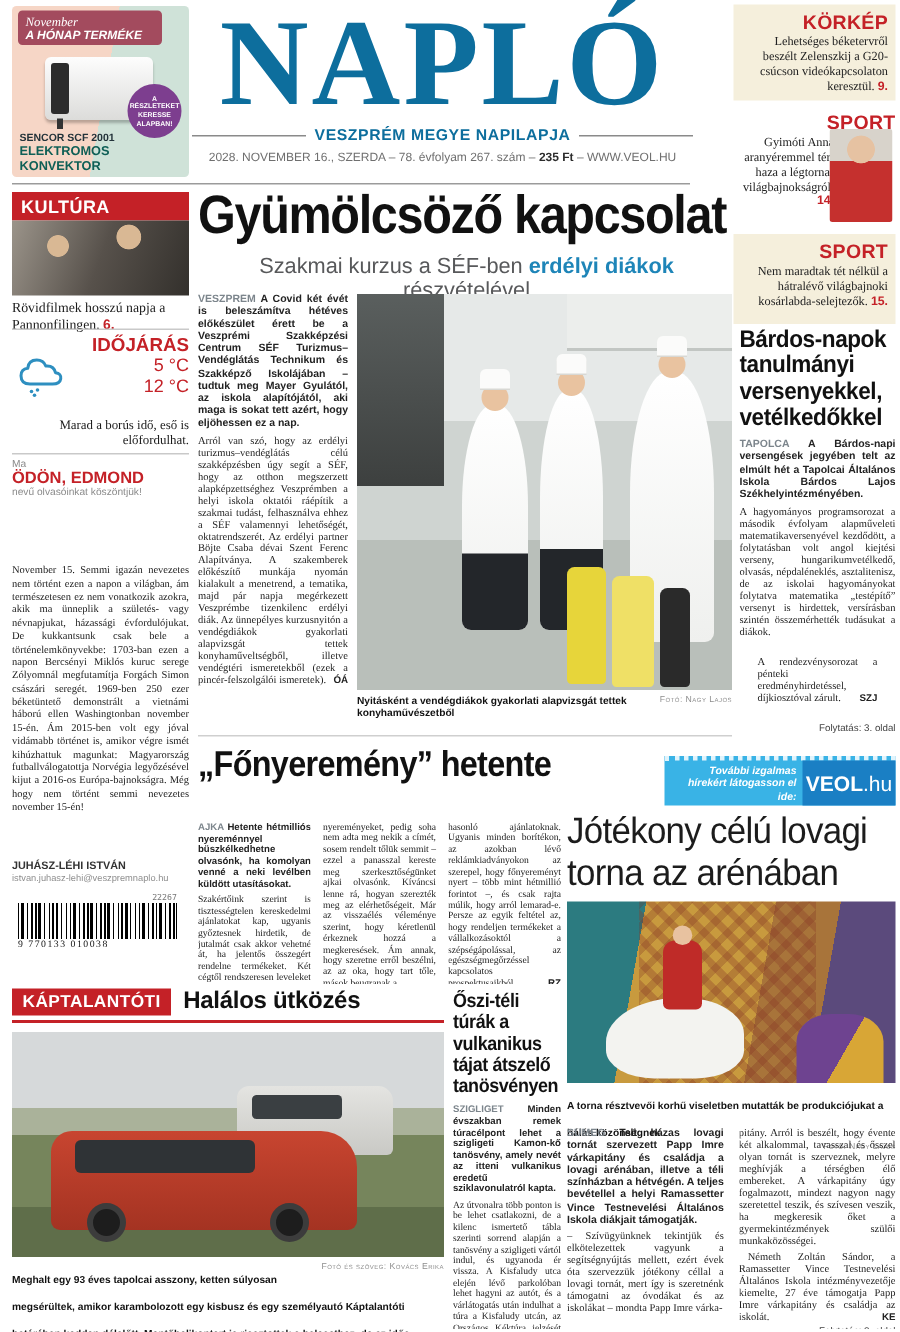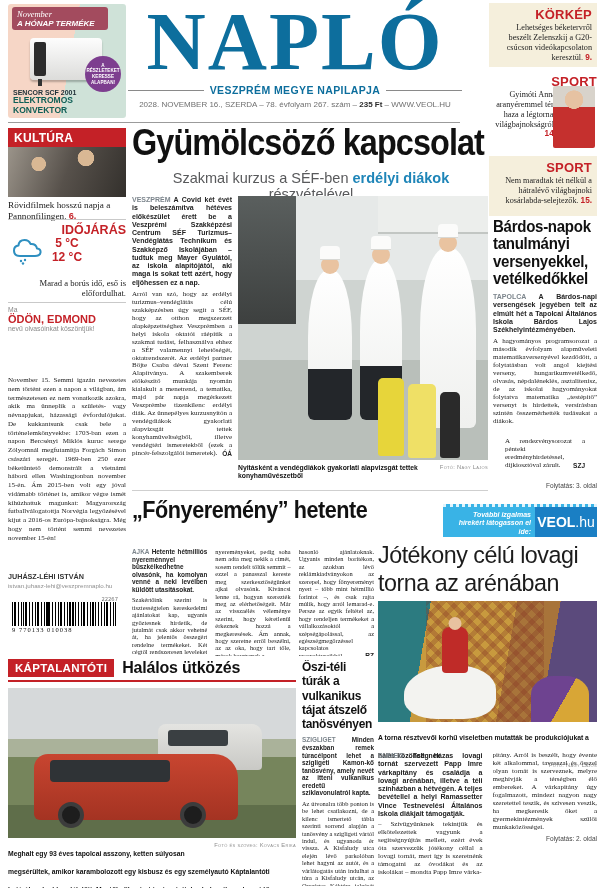--- a/index.html
+++ b/index.html
@@ -63,21 +63,21 @@
     font-family:"Liberation Sans",sans-serif;font-weight:700;font-size:12px;display:flex;align-items:center;padding-left:6px;box-sizing:border-box;letter-spacing:.3px;}
   #kultura-photo{left:8px;top:147px;width:118px;height:50px;
     background:radial-gradient(circle at 26% 34%,#d9b894 0 7px,transparent 7.5px),
                radial-gradient(circle at 66% 22%,#d9b894 0 8px,transparent 8.5px),
                linear-gradient(110deg,#9b948a,#57514b 50%,#33302c);}
   #kultura-text{left:8px;top:200px;width:118px;font-size:9.2px;line-height:1.22;}
   #kultura-text .pageno{font-size:9.2px;}
   #rail-rule1{left:8px;top:219px;width:118px;background:#c9c9c9;}
   #weather{left:8px;top:223px;width:118px;height:52px;}
   #weather .wlab{font-family:"Liberation Sans",sans-serif;font-weight:700;font-size:12.5px;color:var(--red);text-align:right;}
-  #weather .wtmp{font-family:"Liberation Sans",sans-serif;font-weight:700;font-size:12px;color:var(--red);text-align:center;line-height:1.15;}
+  #weather .wtmp{font-family:"Liberation Sans",sans-serif;font-weight:400;font-size:12px;color:var(--red);text-align:right;line-height:1.15;}
   #weather svg{position:absolute;left:2px;top:12px;}
   #weather-note{left:8px;top:278px;width:118px;font-size:8.6px;text-align:right;line-height:1.2;}
   #rail-rule2{left:8px;top:302px;width:118px;background:#c9c9c9;}
   #nameday{left:8px;top:306px;width:118px;}
   #nameday .nd-pre{font-family:"Liberation Sans",sans-serif;font-size:6.8px;color:#8a8a8a;}
   #nameday .nd-names{font-family:"Liberation Sans",sans-serif;font-weight:700;font-size:11px;color:var(--red);}
   #nameday .nd-suf{font-family:"Liberation Sans",sans-serif;font-size:6.8px;color:#8a8a8a;}
   #greeting-title{left:8px;top:342px;width:118px;font-family:"Liberation Sans",sans-serif;font-weight:700;font-size:14px;line-height:1.1;color:var(--lblue);}
   #greeting-body{left:8px;top:376px;width:118px;height:192px;font-size:7px;line-height:1.25;overflow:hidden;}
   #byline{left:8px;top:572px;font-family:"Liberation Sans",sans-serif;font-weight:700;font-size:7.2px;color:#333;}
@@ -316,20 +316,21 @@
         <span class="credit">Fotó: Nagy Lajos</span>
       </div>
   </div>
   <div id="lovagi-cols" class="abs">
     <div class="lcol">
       <p class="lead-p j"><span class="kicker">SÜMEG</span> <span>Telt házas lovagi tornát szervezett Papp Imre várkapitány és családja a lovagi arénában, illetve a téli színházban a hétvégén. A teljes bevétellel a helyi Ramassetter Vince Testnevelési Általános Iskola diákjait támogatják.</span></p>
       <p class="bt j" style="margin:0">– Szívügyünknek tekintjük és elkötelezettek vagyunk a segítségnyújtás mellett, ezért évek óta szervezzük jótékony céllal a lovagi tornát, mert így is szeretnénk támogatni az óvodákat és az iskolákat – mondta Papp Imre várka-</p>
     </div>
     <div class="lcol">
       <p class="bt j" style="margin:0 0 3px 0">pitány. Arról is beszélt, hogy évente két alkalommal, tavasszal és ősszel olyan tornát is szerveznek, melyre meghívják a térségben élő embereket. A várkapitány úgy fogalmazott, mindezt nagyon nagy szeretettel teszik, és szívesen veszik, ha megkeresik őket a gyermekintézmények szülői munkaközösségei.</p>
+      <p class="bt j" style="margin:0;text-indent:6px"><span>Németh Zoltán Sándor, a Ramassetter Vince Testnevelési Általános Iskola intézményvezetője kiemelte, 27 éve támogatja Papp Imre várkapitány és családja az iskolát.</span> <span class="sig">KE</span></p>
       <div class="cont">Folytatás: 2. oldal</div>
     </div>
   </div>
 
   <div id="kap-header" class="abs">
     <span id="kap-label">KÁPTALANTÓTI</span>
     <span id="kap-title">Halálos ütközés</span>
   </div>
   <div id="kap-photo" class="abs photo">
     <div class="van"></div>

